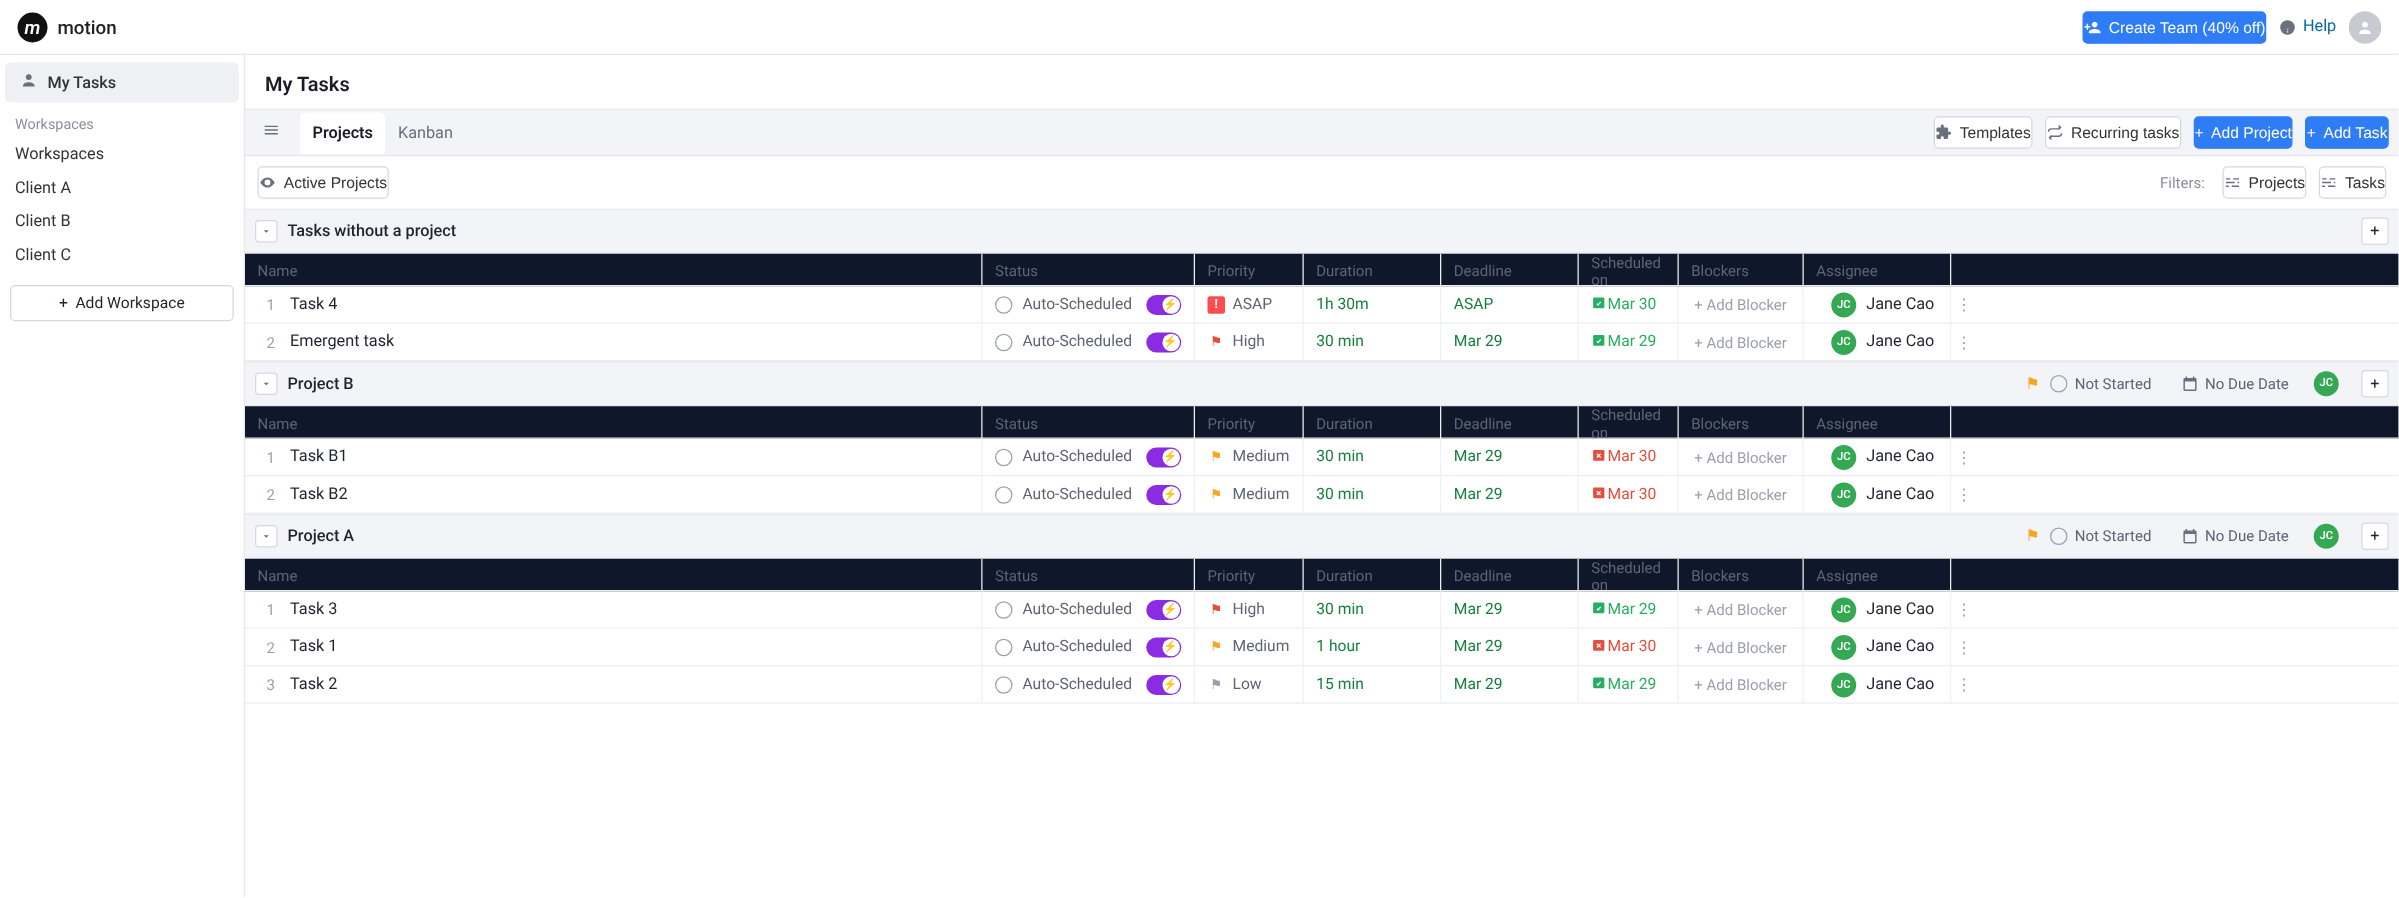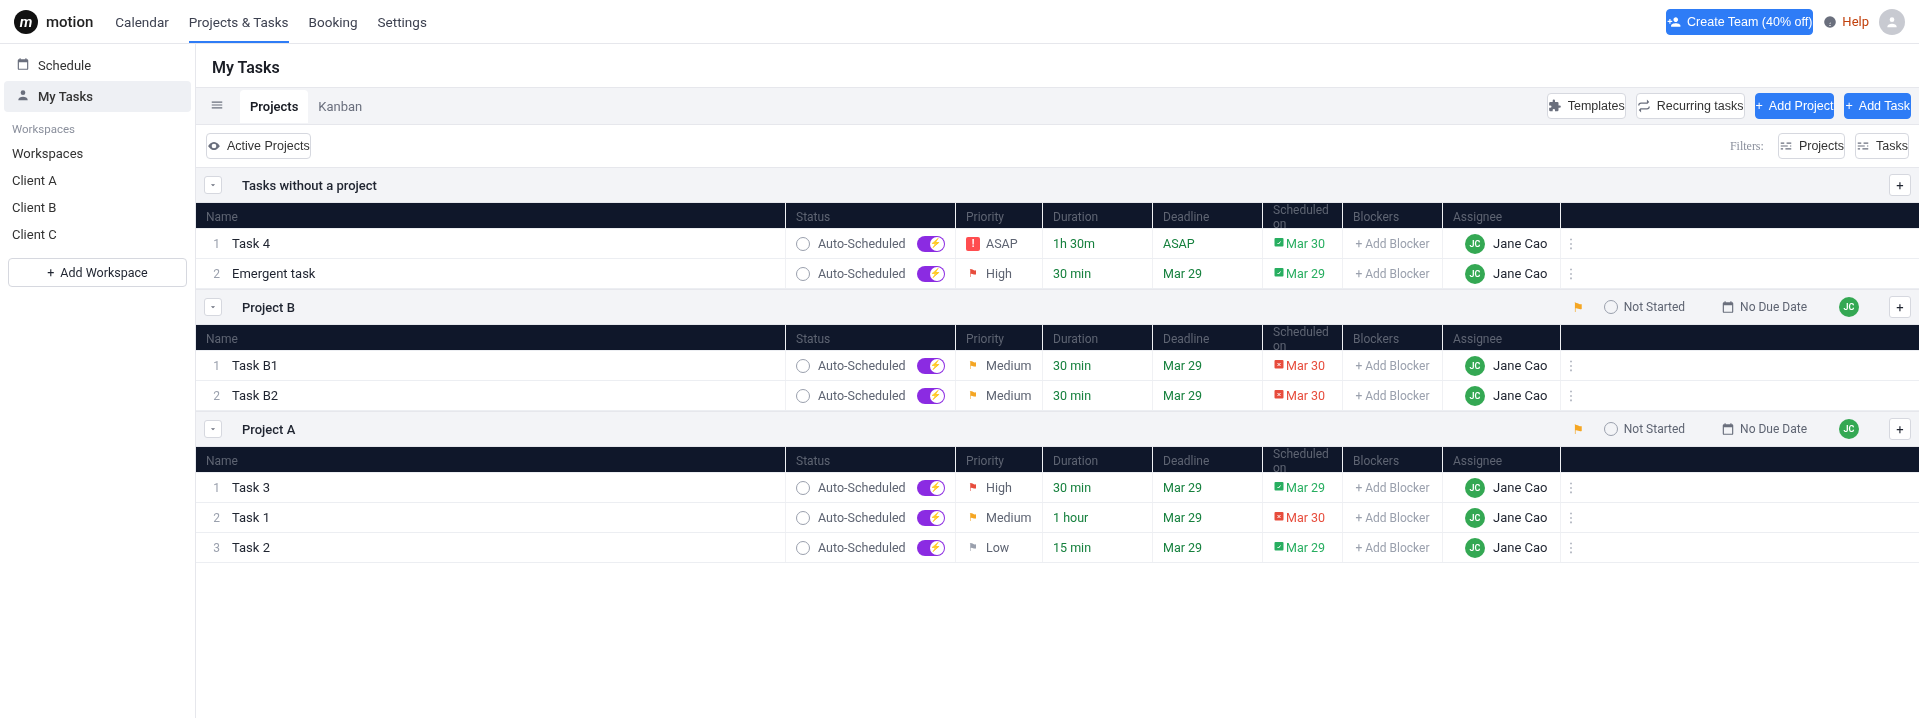--- a/index.html
+++ b/index.html
@@ -7,43 +7,43 @@
   .topbar { height: 44px; display: flex; align-items: center; padding: 0 14px; border-bottom: 1px solid #e6e7ec; }
   .logo { width: 24px; height: 24px; border-radius: 50%; background: #111; color: #fff; display: flex; align-items: center; justify-content: center; font-style: italic; font-weight: 600; margin-right: 8px; font-size: 15px; }
   .brand { font-weight: 500; font-size: 15px; color: #222; margin-right: 22px; }
   .nav { display: flex; gap: 20px; }
   .nav-item { color: #3d4150; font-size: 13.5px; padding: 12px 0; cursor: pointer; position: relative; }
   .nav-item.active::after { content: ""; position: absolute; left: 0; right: 0; bottom: -1px; height: 2px; background: #2e7cf6; }
   .topbar-spacer { flex: 1; }
   .btn { display: inline-flex; align-items: center; gap: 6px; border: 1px solid #d6d8df; background: #fff; border-radius: 4px; padding: 5px 0; font-size: 12.5px; color: #333; cursor: pointer; }
   .btn-primary { background: #2e7cf6; border-color: #2e7cf6; color: #fff; }
   .btn-primary svg { fill: #fff; }
-  .help { display: flex; align-items: center; gap: 5px; margin: 16px 10px; color: #c2410c; cursor: pointer; }
+  .help { display: flex; align-items: center; gap: 5px; margin: 16px 10px; color: #0369a1; cursor: pointer; }
   .avatar-gray { width: 26px; height: 26px; border-radius: 50%; background: #c8cad1; display: flex; align-items: center; justify-content: center; }
   .layout { display: flex; height: calc(100% - 44px); }
   .sidebar { width: 196px; border-right: 1px solid #e6e7ec; padding-top: 6px; display: flex; flex-direction: column; }
   .side-item { display: flex; align-items: center; gap: 8px; padding: 7px 12px; font-size: 13px; color: #333; cursor: pointer; border-radius: 4px; margin: 0 4px; }
   .side-item.active { background: #eef0f4; font-weight: 500; }
   .side-label { font-size: 11.5px; color: #8a8f9c; padding: 10px 12px 4px; }
   .ws-item { padding: 6px 12px; font-size: 13px; color: #333; cursor: pointer; }
   .add-ws { margin: 10px 8px; border: 1px solid #d6d8df; background: #fff; border-radius: 4px; padding: 6px 0; text-align: center; font-size: 12.5px; cursor: pointer; display: flex; align-items: center; justify-content: center; gap: 6px; }
   .main { flex: 1; overflow: auto; }
   .page-header { padding: 14px 16px 10px; }
   .page-title { font-size: 16px; font-weight: 600; color: #1a1d25; }
   .page-sub { font-size: 12.5px; color: #5e6472; margin-top: 6px; }
   .toolbar { display: flex; align-items: center; background: #f3f4f7; border-top: 1px solid #e6e7ec; border-bottom: 1px solid #e6e7ec; padding: 0 8px; height: 38px; gap: 10px; }
   .hamburger { padding: 4px 6px; cursor: pointer; }
   .tab { font-size: 13px; padding: 9px 10px; cursor: pointer; color: #6a6f7d; }
   .tab.active { color: #1a1d25; font-weight: 600; background: #fff; border-top-left-radius: 4px; border-top-right-radius: 4px; }
   .toolbar-spacer { flex: 1; }
   .toolbar .btn { height: 26px; }
   .subbar { display: flex; align-items: center; padding: 8px 10px; gap: 10px; }
   .subbar-spacer { flex: 1; }
-  .filters-label { font-size: 12px; color: #8a8f9c; margin-right: 4px; font-family: Liberation Serif, serif; }
-  .group-header { display: flex; align-items: center; gap: 20px; background: #f3f4f7; border-top: 1px solid #e6e7ec; border-bottom: 1px solid #e6e7ec; padding: 6px 8px; font-size: 13px; }
+  .filters-label { font-size: 12px; color: #8a8f9c; margin-right: 4px; }
+  .group-header { display: flex; align-items: center; gap: 8px; background: #f3f4f7; border-top: 1px solid #e6e7ec; border-bottom: 1px solid #e6e7ec; padding: 6px 8px; font-size: 13px; }
   .gh-toggle { width: 18px; height: 18px; border: 1px solid #d6d8df; border-radius: 3px; background: #fff; display: flex; align-items: center; justify-content: center; cursor: pointer; }
   .gh-title { font-weight: 500; }
   .gh-spacer { flex: 1; }
   .gh-flag { color: #f5a623; }
   .gh-status { display: flex; align-items: center; gap: 6px; font-size: 12px; color: #5e6472; }
   .gh-nodue { display: flex; align-items: center; gap: 5px; font-size: 12px; color: #5e6472; margin-left: 16px; }
   .avatar-green { width: 20px; height: 20px; border-radius: 50%; background: #34a853; color: #fff; font-size: 9px; font-weight: 600; display: flex; align-items: center; justify-content: center; margin-left: 12px; }
   .gh-add { width: 22px; height: 22px; border: 1px solid #d6d8df; border-radius: 3px; display: flex; align-items: center; justify-content: center; background: #fff; cursor: pointer; margin-left: 10px; }
   .tbl { width: 100%; }
   .thead, .trow { display: grid; grid-template-columns: 590px 170px 87px 110px 110px 80px 100px 118px 15px; align-items: center; border-bottom: 1px solid #eceef2; }
@@ -75,26 +75,20 @@
   svg.ic { width: 14px; height: 14px; }
   .ic-muted { fill: #6a6f7d; }
   .ic-white { fill: #fff; }
 </style>
 </head>
 <body>
 
 <div class="topbar">
   <div class="logo">m</div>
   <div class="brand">motion</div>
-  <nav class="nav" id="top-nav">
-      <div class="nav-item">Calendar</div>
-      <div class="nav-item active">Projects &amp; Tasks</div>
-      <div class="nav-item">Booking</div>
-      <div class="nav-item">Settings</div>
-    </nav>
   <div class="topbar-spacer"></div>
   <button class="btn btn-primary">
     <svg class="ic ic-white" viewBox="0 0 24 24">
         <path d="M15 12c2 0 4-2 4-4s-2-4-4-4-4 2-4 4 2 4 4 4zm-9-2V7H4v3H1v2h3v3h2v-3h3v-2H6zm9 4c-3 0-8 1.3-8 4v2h16v-2c0-2.7-5-4-8-4z"></path>
       </svg>
     <span>Create Team (40% off)</span>
   </button>
   <div class="help">
     <svg class="ic ic-muted" viewBox="0 0 24 24">
         <path d="M12 2a10 10 0 100 20 10 10 0 000-20zm1 17h-2v-2h2v2zm2-7.8l-.9.9c-.7.7-1.1 1.3-1.1 2.9h-2v-.5c0-1.1.4-2 .1.1-2.9l1.2-1.2c.4-.4.6-.9.6-1.4 0-1.1-.9-2-2-2s-2 .9-2 2H8c0-2.2 1.8-4 4-4s4 1.8 4 4c0 .9-.4 1.7-1 2.2z"></path>
@@ -106,26 +100,20 @@
         <circle cx="12" cy="8" r="4"></circle>
         <path d="M4 20c0-3 4-5 8-5s8 2 8 5v1H4z"></path>
       </svg>
   </div>
 </div>
 
 <div class="layout">
 
   <aside class="sidebar">
     <div id="side-items">
-        <div class="side-item">
-          <span><svg class="ic ic-muted" viewBox="0 0 24 24">
-              <path d="M19 4h-1V2h-2v2H8V2H6v2H5a2 2 0 00-2 2v14a2 2 0 002 2h14a2 2 0 002-2V6a2 2 0 00-2-2zm0 16H5V9h14z"></path>
-            </svg></span>
-          <span>Schedule</span>
-        </div>
         <div class="side-item active">
           <span><svg class="ic ic-muted" viewBox="0 0 24 24">
               <circle cx="12" cy="8" r="4"></circle>
               <path d="M4 20c0-3 4-5 8-5s8 2 8 5v1H4z"></path>
             </svg></span>
           <span>My Tasks</span>
         </div>
       </div>
     <div class="side-label">Workspaces</div>
     <div id="ws-list">

